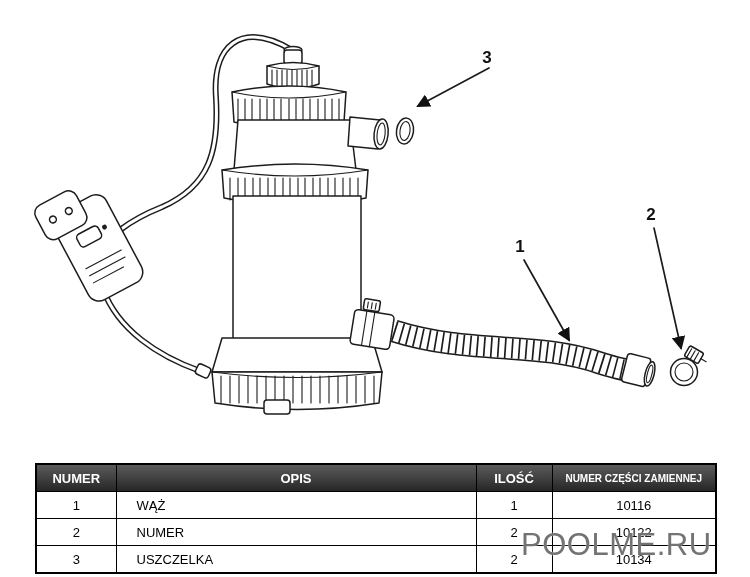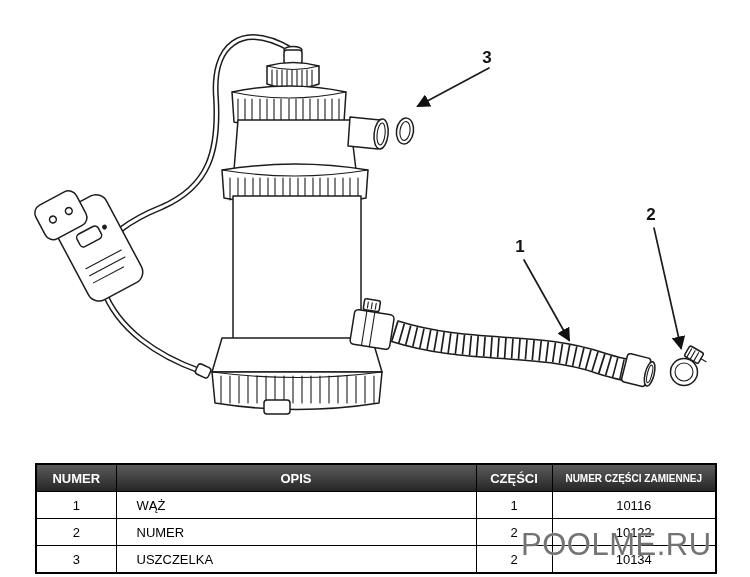--- a/index.html
+++ b/index.html
@@ -146,21 +146,21 @@
       <colgroup>
           <col class="c-num">
           <col class="c-opis">
           <col class="c-qty">
           <col class="c-part">
         </colgroup>
       <thead>
         <tr>
           <th>NUMER</th>
           <th>OPIS</th>
-          <th>CZĘŚCI</th>
+          <th>ILOŚĆ</th>
           <th class="small">NUMER CZĘŚCI ZAMIENNEJ</th>
         </tr>
       </thead>
       <tbody>
         <tr>
           <td>1</td>
           <td class="left">WĄŻ</td>
           <td>1</td>
           <td>10116</td>
         </tr>

